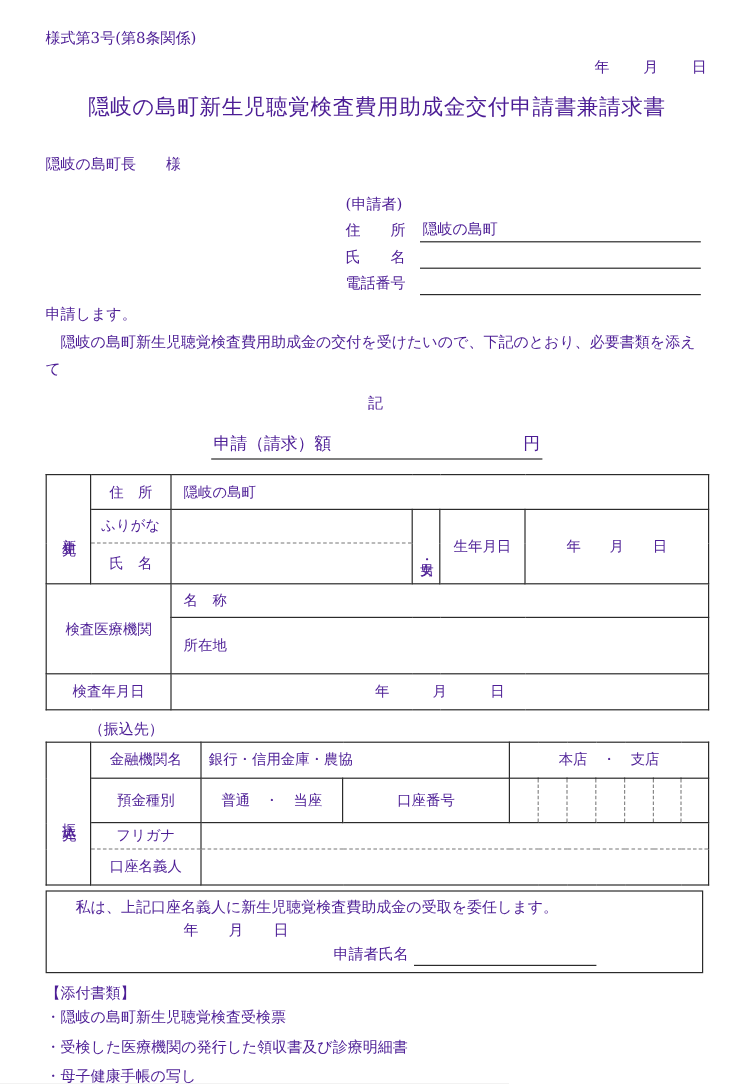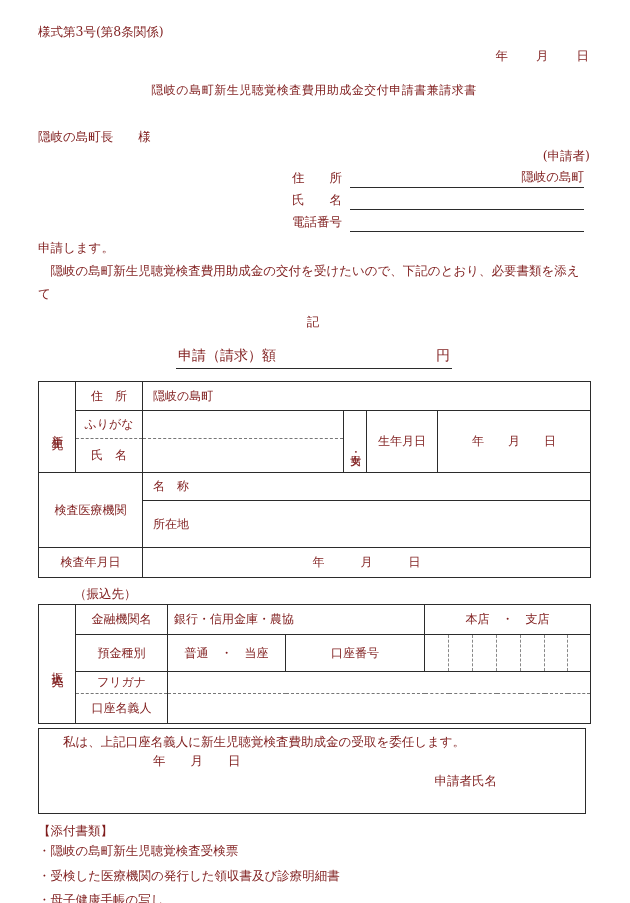--- a/index.html
+++ b/index.html
@@ -1,33 +1,33 @@
 <!DOCTYPE html>
 <html><head>
 <meta charset="utf-8">
 <style>
   html,body { margin:0; padding:0; background:#e8e8e8; }
   .page {
     position:relative;
     width:630px; height:903px;
     margin:0 auto;
     background:#ffffff;
-    color:#7f1d1d;
+    color:#4c1d95;
     font-family:"DejaVu Serif","Liberation Serif",serif;
     font-size:12.5px;
     box-sizing:border-box;
     padding:24px 40px 0 38px;
     overflow:hidden;
   }
   .form-no { line-height:16px; }
   .date-top { margin-top:8px; text-align:right; line-height:16px; letter-spacing:1px; }
-  .doc-title { margin-top:16px; text-align:center; font-size:12px; line-height:20px; letter-spacing:0.5px; }
+  .doc-title { margin-top:16px; text-align:center; font-size:18px; line-height:20px; letter-spacing:0.5px; }
   .addressee { margin-top:28px; line-height:18px; }
 
-  .applicant { margin-left:250px;text-align:right; }
+  .applicant { margin-top:14px; margin-left:250px; }
   .applicant-heading { line-height:20px; }
   .app-row { display:flex; align-items:flex-end; line-height:21px; height:22px; }
   .app-label { width:54px; flex:0 0 54px; }
   .app-fill { flex:1; border-bottom:1px solid #2b2b2b; margin-left:8px; margin-right:6px; padding-left:2px; min-height:18px; }
 
   .request-para { margin-top:4px; line-height:23px; }
   .ki { margin-top:8px; text-align:center; line-height:18px; letter-spacing:2px; }
 
   .amount-line { margin-top:16px; text-align:center; }
   .amount-inner { display:inline-flex; justify-content:space-between; align-items:flex-end;
@@ -53,21 +53,21 @@
   .acct-last { border-right:1px solid #2b2b2b; }
   .bank-opts { padding-right:8px; }
 
   .transfer-caption { margin-top:8px; margin-left:36px; line-height:16px; }
 
   .note { margin-top:18px; margin-left:15px; line-height:17px; }
   .delegation-box { margin-top:4px; border:1px solid #2b2b2b; width:548px; box-sizing:border-box;
     padding:4px 8px 5px 24px; }
   .dlg-line1 { line-height:18px; }
   .dlg-date { line-height:20px; margin-left:90px; }
-  .dlg-name-row { display:flex; align-items:flex-end; line-height:20px; margin-left:215px; margin-right:80px;flex-direction:column; }
+  .dlg-name-row { display:flex; align-items:flex-end; line-height:20px; margin-left:215px; margin-right:80px; }
   .dlg-name-fill { flex:1; border-bottom:1px solid #2b2b2b; min-height:16px; margin-left:4px; }
 
   .attach-heading { margin-top:8px; line-height:17px; }
   .attach-item { line-height:24.5px; }
 </style>
 </head>
 <body>
 
 <div class="page">
 

